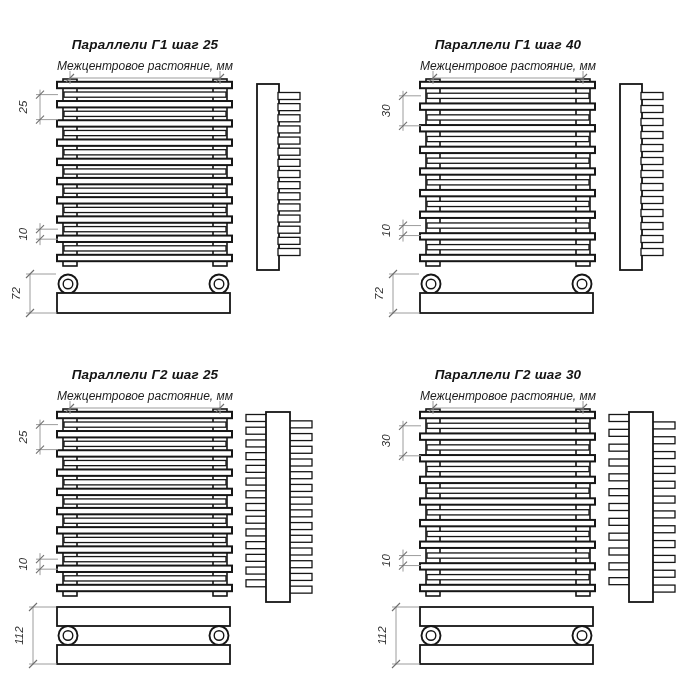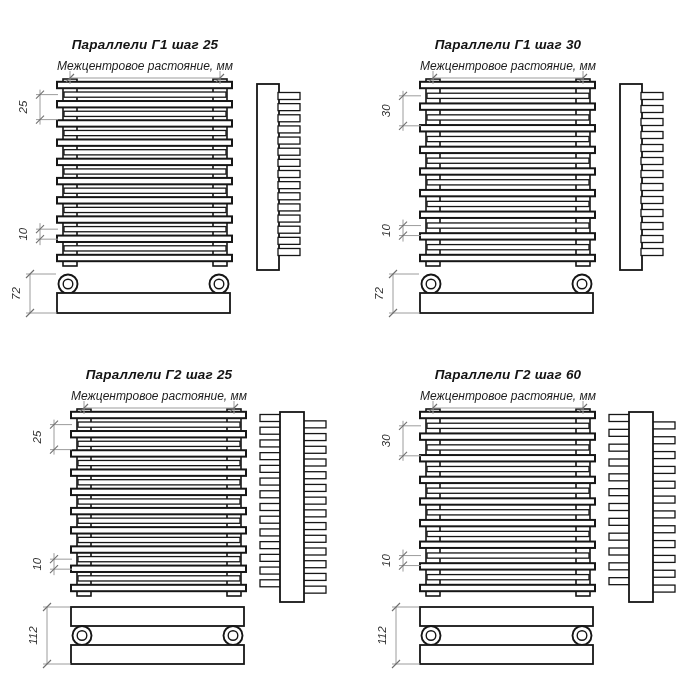--- a/index.html
+++ b/index.html
@@ -109,21 +109,21 @@
             <line x1="30" y1="274" x2="30" y2="313" stroke="#9c9c9c" stroke-width="1"></line>
             <line x1="26" y1="278" x2="34" y2="270" stroke="#6e6e6e" stroke-width="1.1"></line>
             <line x1="26" y1="317" x2="34" y2="309" stroke="#6e6e6e" stroke-width="1.1"></line>
             <text x="20" y="293.5" transform="rotate(-90 20 293.5)" text-anchor="middle" font-size="11.5" font-style="italic" fill="#2e2e2e">72</text>
           </g>
         </g>
       </svg>
   </div>
 
   <div class="panel" style="left:363px;top:0;width:337px;height:330px;">
-    <div class="title">Параллели Г1 шаг 30</div>
+    <div class="title">Параллели Г1 шаг 40</div>
     <div class="subtitle">Межцентровое растояние, мм</div>
     <svg class="drawing" width="337" height="330" viewBox="0 0 337 330">
         <g>
           <g>
             <rect x="63" y="79" width="14" height="187" stroke="#161616" stroke-width="1.6" fill="#ffffff"></rect>
             <rect x="213" y="79" width="14" height="187" stroke="#161616" stroke-width="1.6" fill="#ffffff"></rect>
             <rect x="57" y="81.8" width="175" height="6.4" stroke="#161616" stroke-width="2" fill="#ffffff"></rect>
             <rect x="64" y="93.2125" width="162" height="5.2" stroke="#161616" stroke-width="1.3" fill="#ffffff"></rect>
             <rect x="57" y="103.425" width="175" height="6.4" stroke="#161616" stroke-width="2" fill="#ffffff"></rect>
             <rect x="64" y="114.8375" width="162" height="5.2" stroke="#161616" stroke-width="1.3" fill="#ffffff"></rect>
@@ -188,21 +188,21 @@
             <line x1="26" y1="313" x2="57" y2="313" stroke="#9c9c9c" stroke-width="1"></line>
             <line x1="30" y1="274" x2="30" y2="313" stroke="#9c9c9c" stroke-width="1"></line>
             <line x1="26" y1="278" x2="34" y2="270" stroke="#6e6e6e" stroke-width="1.1"></line>
             <line x1="26" y1="317" x2="34" y2="309" stroke="#6e6e6e" stroke-width="1.1"></line>
             <text x="20" y="293.5" transform="rotate(-90 20 293.5)" text-anchor="middle" font-size="11.5" font-style="italic" fill="#2e2e2e">72</text>
           </g>
         </g>
       </svg>
   </div>
 
-  <div class="panel" style="left:14px;top:330px;width:350px;height:370px;">
+  <div class="panel" style="left:0;top:330px;width:350px;height:370px;">
     <div class="title">Параллели Г2 шаг 25</div>
     <div class="subtitle">Межцентровое растояние, мм</div>
     <svg class="drawing" width="350" height="370" viewBox="0 0 350 370">
         <g>
           <g>
             <rect x="63" y="79" width="14" height="187" stroke="#161616" stroke-width="1.6" fill="#ffffff"></rect>
             <rect x="213" y="79" width="14" height="187" stroke="#161616" stroke-width="1.6" fill="#ffffff"></rect>
             <rect x="57" y="81.8" width="175" height="6.4" stroke="#161616" stroke-width="2" fill="#ffffff"></rect>
             <rect x="64" y="92.01111111111112" width="162" height="5.2" stroke="#161616" stroke-width="1.3" fill="#ffffff"></rect>
             <rect x="57" y="101.02222222222223" width="175" height="6.4" stroke="#161616" stroke-width="2" fill="#ffffff"></rect>
@@ -287,21 +287,21 @@
             <line x1="33" y1="277" x2="33" y2="334" stroke="#9c9c9c" stroke-width="1"></line>
             <line x1="29" y1="281" x2="37" y2="273" stroke="#6e6e6e" stroke-width="1.1"></line>
             <line x1="29" y1="338" x2="37" y2="330" stroke="#6e6e6e" stroke-width="1.1"></line>
             <text x="23" y="305.5" transform="rotate(-90 23 305.5)" text-anchor="middle" font-size="11.5" font-style="italic" fill="#2e2e2e">112</text>
           </g>
         </g>
       </svg>
   </div>
 
   <div class="panel" style="left:363px;top:330px;width:337px;height:370px;">
-    <div class="title">Параллели Г2 шаг 60</div>
+    <div class="title">Параллели Г2 шаг 30</div>
     <div class="subtitle">Межцентровое растояние, мм</div>
     <svg class="drawing" width="337" height="370" viewBox="0 0 337 370">
         <g>
           <g>
             <rect x="63" y="79" width="14" height="187" stroke="#161616" stroke-width="1.6" fill="#ffffff"></rect>
             <rect x="213" y="79" width="14" height="187" stroke="#161616" stroke-width="1.6" fill="#ffffff"></rect>
             <rect x="57" y="81.8" width="175" height="6.4" stroke="#161616" stroke-width="2" fill="#ffffff"></rect>
             <rect x="64" y="93.2125" width="162" height="5.2" stroke="#161616" stroke-width="1.3" fill="#ffffff"></rect>
             <rect x="57" y="103.425" width="175" height="6.4" stroke="#161616" stroke-width="2" fill="#ffffff"></rect>
             <rect x="64" y="114.8375" width="162" height="5.2" stroke="#161616" stroke-width="1.3" fill="#ffffff"></rect>

